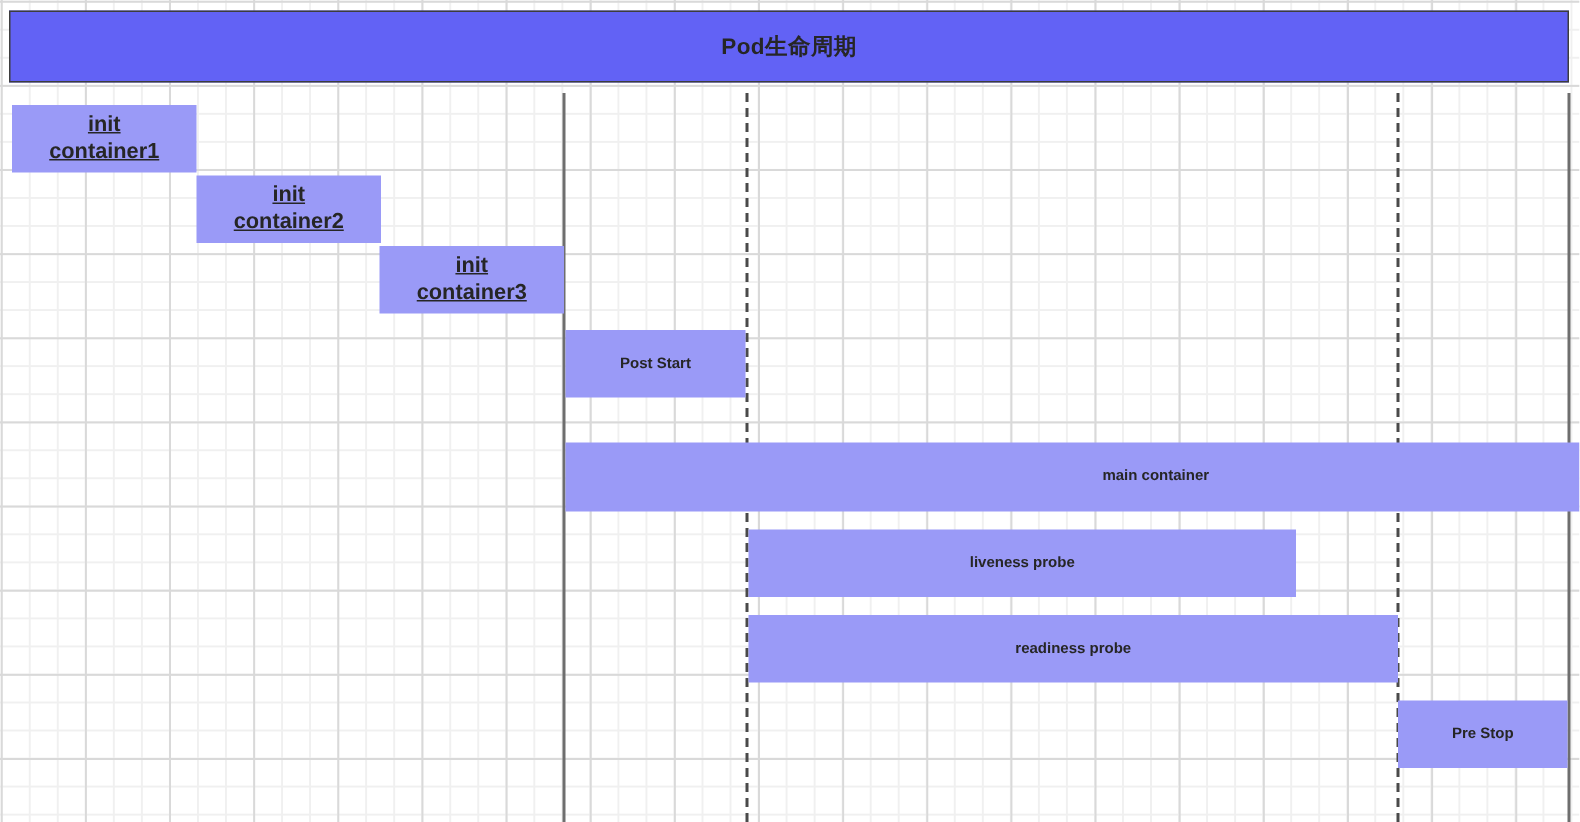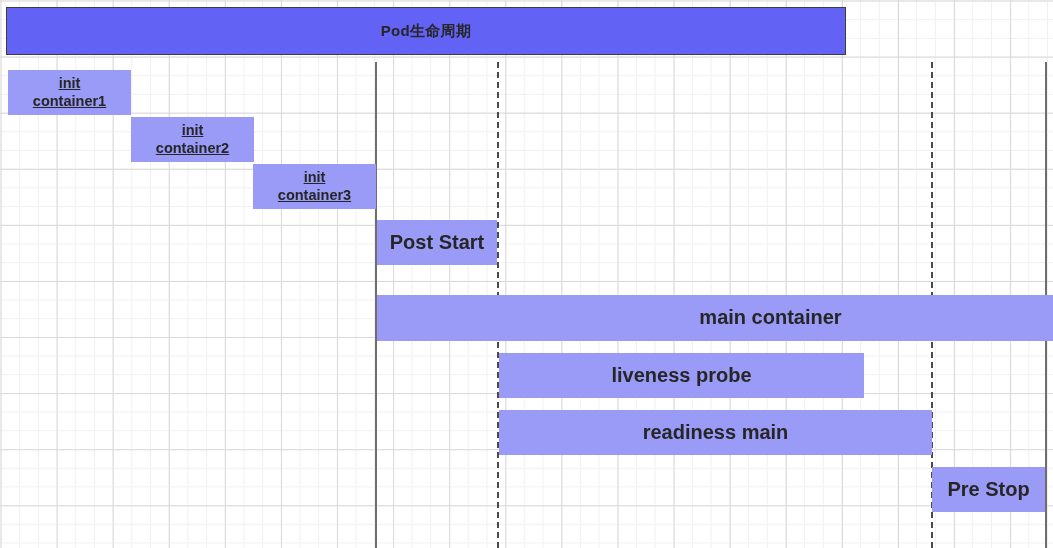--- a/index.html
+++ b/index.html
@@ -29,21 +29,21 @@
       18.7px 18.7px,
       18.7px 18.7px;
     background-position: 0.5px 0.5px, 0.5px 0.5px, 0.5px 0.5px, 0.5px 0.5px;
   }
 
   
   .title-bar {
     position: absolute;
     left: 6px;
     top: 7px;
-    width: 840px;
+    width: 1040px;
     height: 48px;
     background: #6262f5;
     border: 1.5px solid #3d3d3d;
     box-sizing: border-box;
     display: flex;
     align-items: center;
     justify-content: center;
     color: #262626;
     font-size: 15px;
     font-weight: bold;
@@ -58,21 +58,21 @@
   }
   .vline.dashed {
     border-left: 2px dashed #4a4a4a;
   }
 
   
   .bar {
     position: absolute;
     background: #9a9af7;
     color: #262626;
-    font-size: 20px;
+    font-size: 10px;
     font-weight: bold;
     display: flex;
     align-items: center;
     justify-content: center;
     box-sizing: border-box;
     text-align: center;
     line-height: 1.18;
     white-space: pre-line;
   }
   .bar.two-line { font-size: 14.5px; text-decoration: underline; }
@@ -93,16 +93,16 @@
 
   <div class="bar two-line" id="bar-0" style="left: 8px; top: 70px; width: 123px; height: 45px; background: rgb(154, 154, 247);">init
 container1</div>
   <div class="bar two-line" id="bar-1" style="left: 131px; top: 117px; width: 123px; height: 45px; background: rgb(154, 154, 247);">init
 container2</div>
   <div class="bar two-line" id="bar-2" style="left: 253px; top: 164px; width: 123px; height: 45px; background: rgb(154, 154, 247);">init
 container3</div>
   <div class="bar" id="bar-3" style="left: 377px; top: 220px; width: 120px; height: 45px; background: rgb(154, 154, 247);">Post Start</div>
   <div class="bar" id="bar-4" style="left: 377px; top: 295px; width: 787px; height: 46px; background: rgb(154, 154, 247);">main container</div>
   <div class="bar" id="bar-5" style="left: 499px; top: 353px; width: 365px; height: 45px; background: rgb(154, 154, 247);">liveness probe</div>
-  <div class="bar" id="bar-6" style="left: 499px; top: 410px; width: 433px; height: 45px; background: rgb(154, 154, 247);">readiness main</div>
+  <div class="bar" id="bar-6" style="left: 499px; top: 410px; width: 433px; height: 45px; background: rgb(154, 154, 247);">readiness probe</div>
   <div class="bar" id="bar-7" style="left: 932px; top: 467px; width: 113px; height: 45px; background: rgb(154, 154, 247);">Pre Stop</div>
 
 </div>
 
 </body></html>

